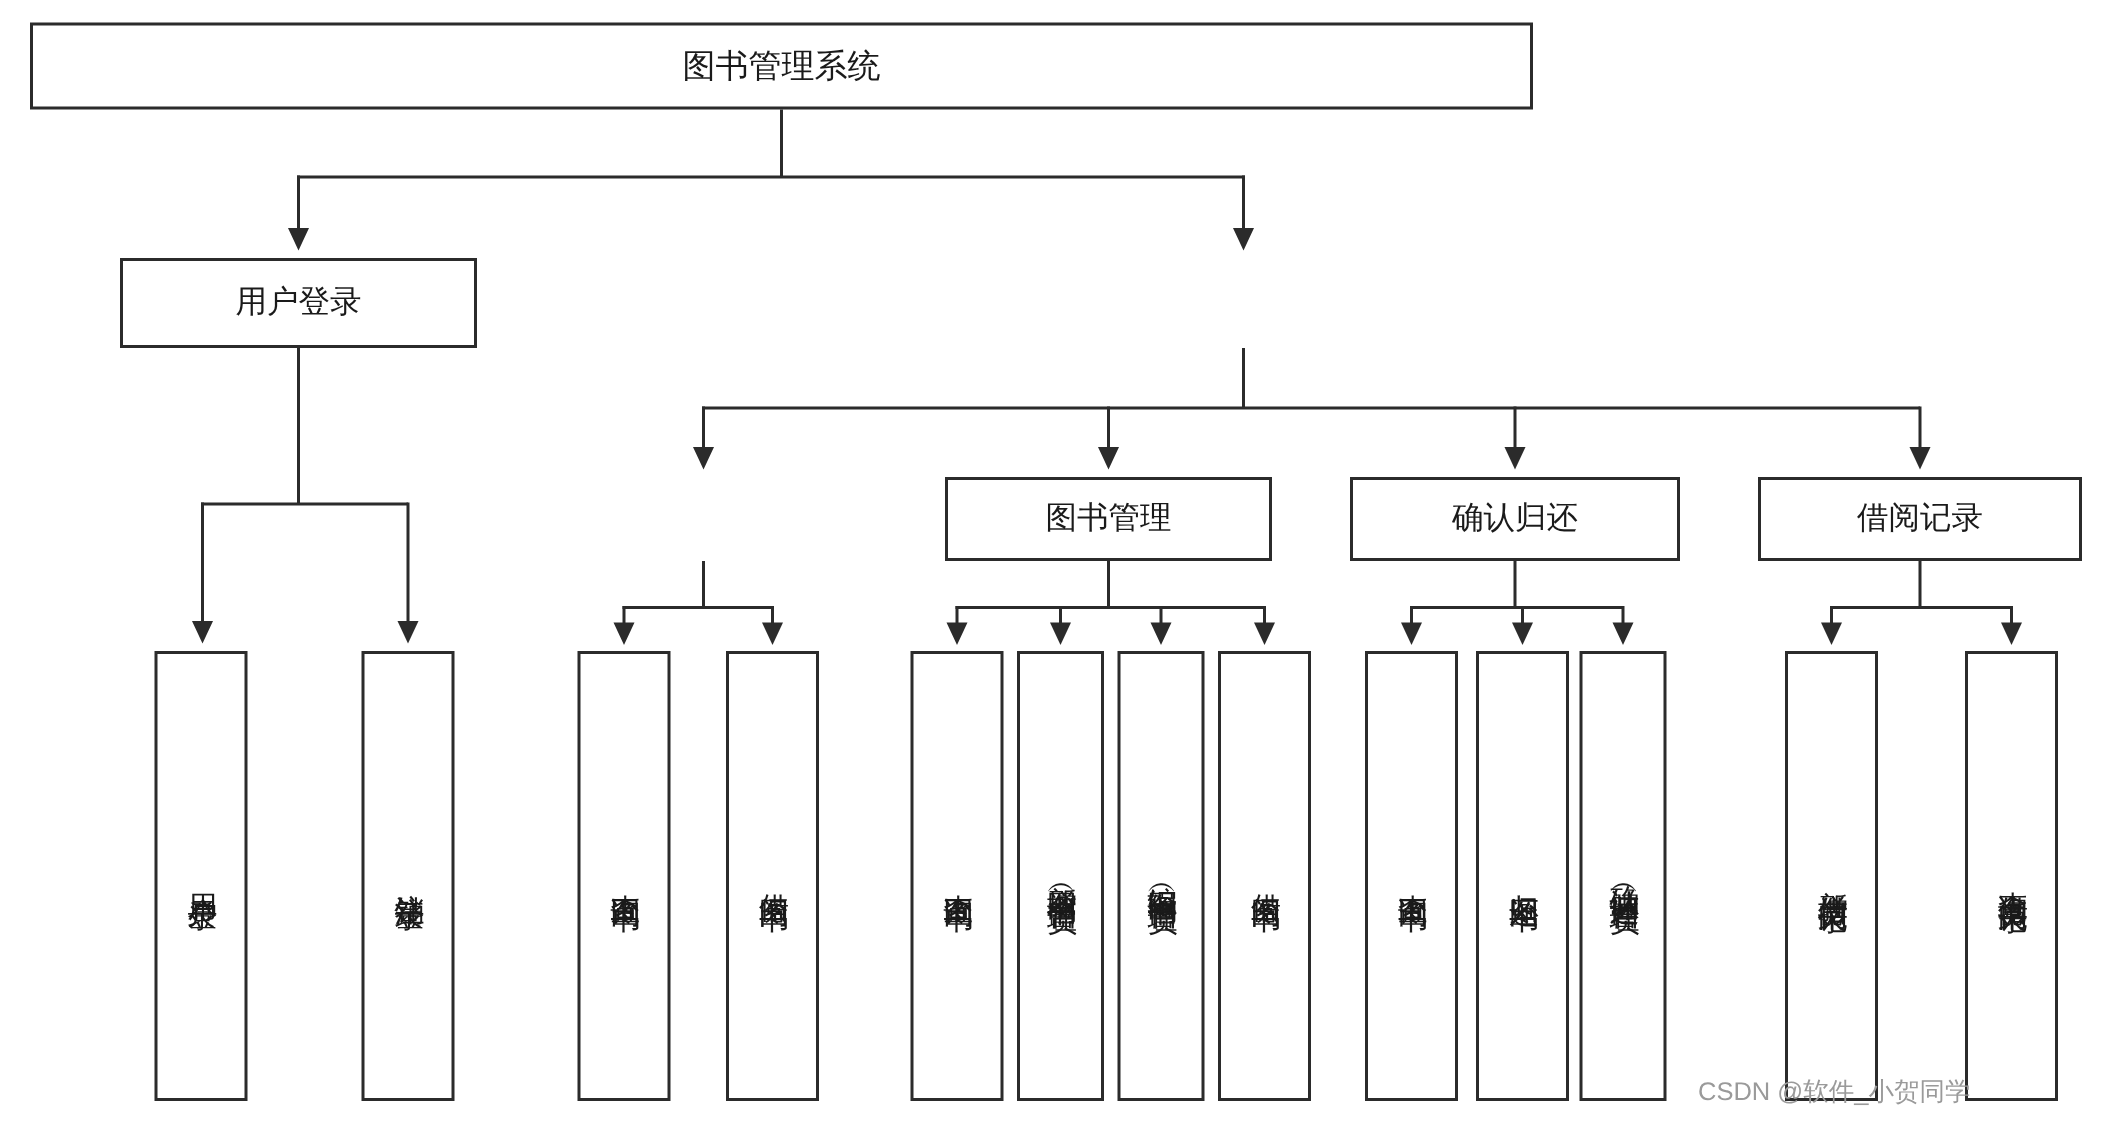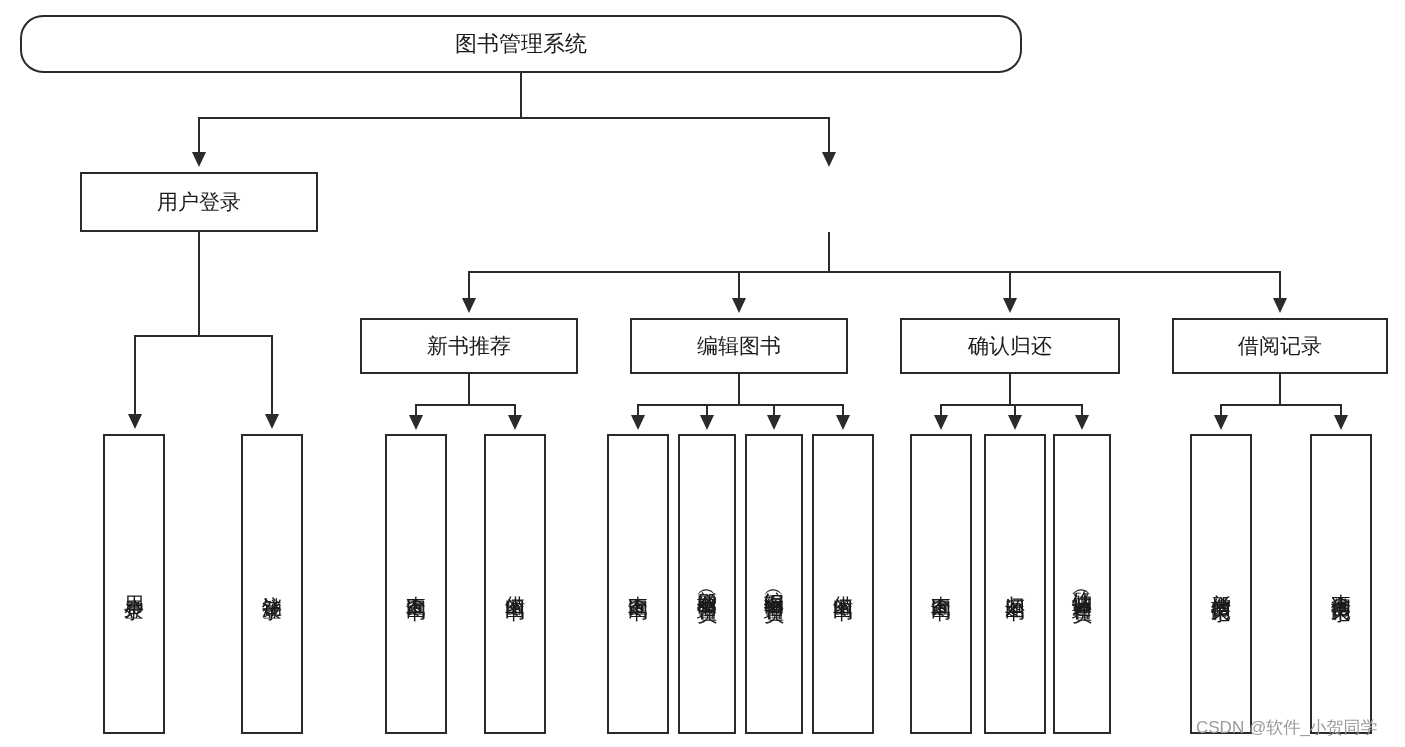--- a/index.html
+++ b/index.html
@@ -36,21 +36,20 @@
   }
   .node.v {                 
     font-size: 20px;
     writing-mode: vertical-rl;
     text-orientation: upright;
     letter-spacing: 2px;
     padding: 6px 0;
   }
   .node.root {
     font-size: 22px;
-    border-radius: 23px;
   }
 
   
   .ln {
     position: absolute;
     background: #2b2b2b;
   }
   .ln.v { width: 2px; }
   .ln.h { height: 2px; }
 
@@ -111,25 +110,22 @@
 
   <div class="ln v" style="left:738px; top:271px; width:2px; height:30px;"></div>
   <div class="arrow" style="left:732px; top:298px;"></div>
 
   <div class="ln v" style="left:1009px; top:271px; width:2px; height:30px;"></div>
   <div class="arrow" style="left:1003px; top:298px;"></div>
 
   <div class="ln v" style="left:1279px; top:271px; width:2px; height:30px;"></div>
   <div class="arrow" style="left:1273px; top:298px;"></div>
 
-  <div class="node h" style="left:360px; top:318px; width:218px; height:56px;">
-    <span>新书推荐</span>
-  </div>
   <div class="node h" style="left:630px; top:318px; width:218px; height:56px;">
-    <span>编辑图书</span>
+    <span>图书管理</span>
   </div>
   <div class="node h" style="left:900px; top:318px; width:220px; height:56px;">
     <span>确认归还</span>
   </div>
   <div class="node h" style="left:1172px; top:318px; width:216px; height:56px;">
     <span>借阅记录</span>
   </div>
 
   <div class="ln v" style="left:468px; top:374px; width:2px; height:32px;"></div>
   <div class="ln h" style="left:415px; top:404px; width:100px; height:2px;"></div>
@@ -198,15 +194,15 @@
   <div class="node v" style="left:1053px; top:434px; width:58px; height:300px;">
     <span>确认归还（管理员）</span>
   </div>
   <div class="node v" style="left:1190px; top:434px; width:62px; height:300px;">
     <span>新增借阅记录</span>
   </div>
   <div class="node v" style="left:1310px; top:434px; width:62px; height:300px;">
     <span>查询借阅记录</span>
   </div>
 
-  <div id="watermark" style="left:1196px; top:716px;">CSDN @软件_小贺同学</div>
+  <div id="watermark" style="left:1132px; top:716px;">CSDN @软件_小贺同学</div>
 
 </div>
 
 </body></html>

